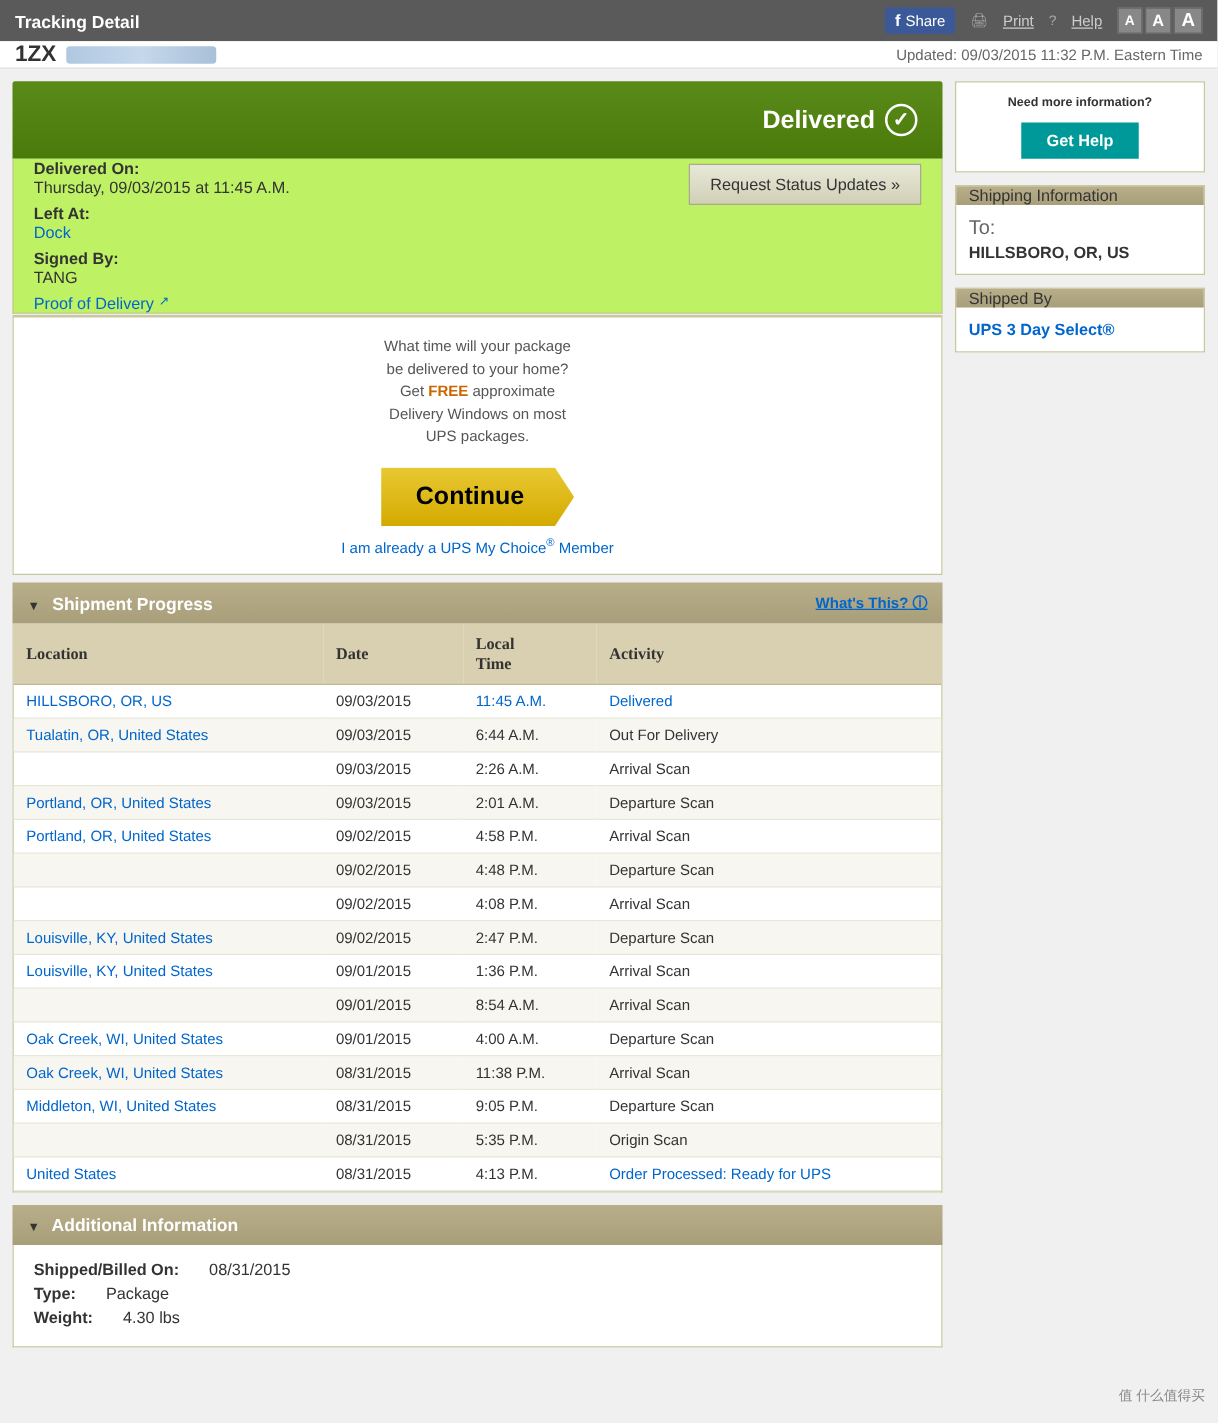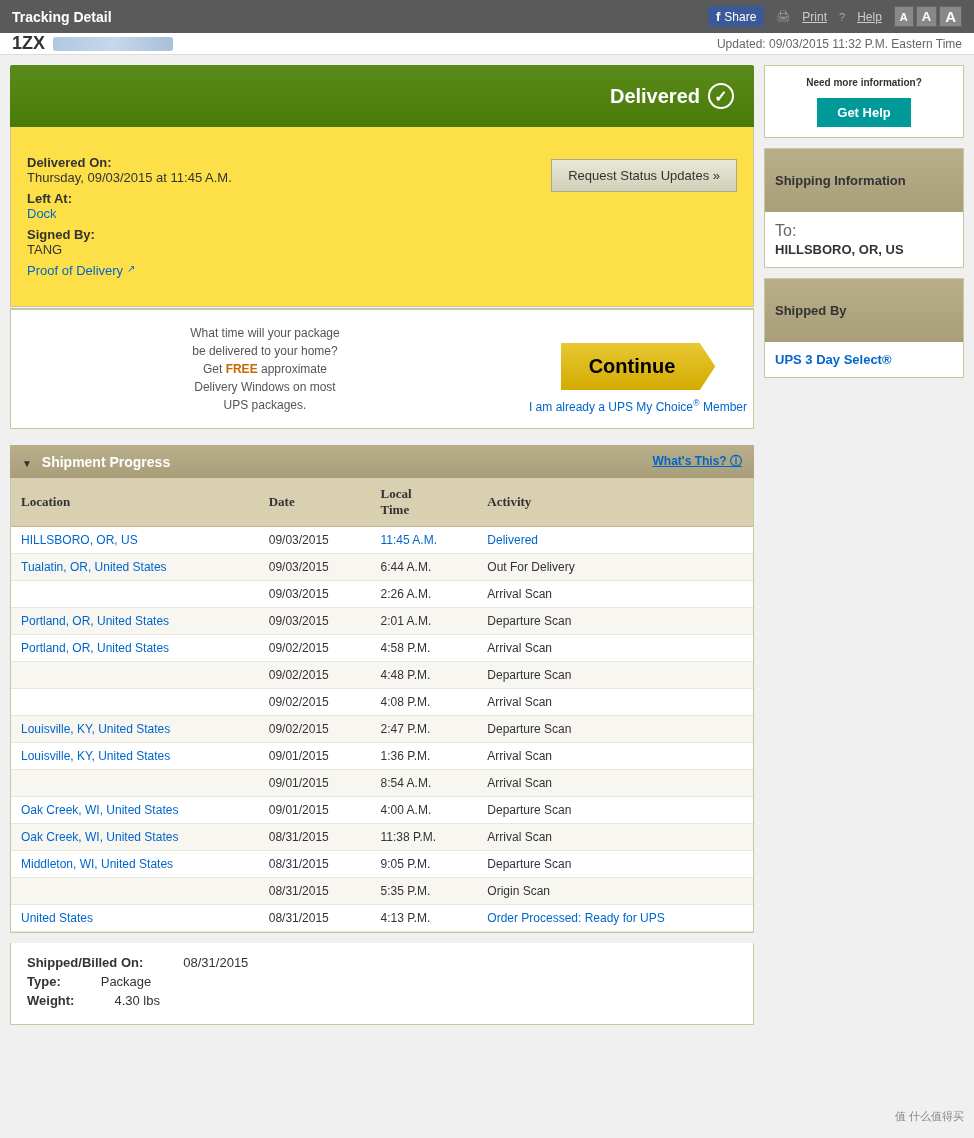--- a/index.html
+++ b/index.html
@@ -67,24 +67,24 @@
     .check-circle {
       display: inline-flex; align-items: center; justify-content: center;
       width: 26px; height: 26px;
       border: 2px solid white;
       border-radius: 50%;
       font-size: 16px;
     }
 
     
     .delivery-info-section {
-      background: #fde047;
+      background: #bef264;
       border: 1px solid #c8c8a0;
       border-top: none;
-      padding: 28px 16px;
+      padding: 0 16px;
     }
     .delivery-info-top {
       display: flex;
       justify-content: space-between;
       align-items: flex-start;
     }
     .delivery-details { flex: 1; }
     .delivery-label { font-weight: bold; font-size: 13px; }
     .delivery-value { font-size: 13px; margin-bottom: 6px; }
     .dock-link { color: #0066cc; text-decoration: none; }
@@ -99,25 +99,26 @@
       cursor: pointer;
       color: #333;
       white-space: nowrap;
     }
 
     
     .myc-promo {
       background: white;
       border: 1px solid #c8c8a0;
       border-top: 2px solid #c8c8a0;
-      padding: 14px 6px;
+      padding: 14px 16px;
       display: flex;
-      align-items: flex-end;
+      align-items: center;
       gap: 16px;
       margin-top: 1px;
+      flex-direction: column;
     }
     .promo-text { font-size: 12px; color: #555; text-align: center; line-height: 1.5; flex: 1; }
     .free-text { color: #cc6600; font-weight: bold; }
     .continue-btn-wrap { display: flex; flex-direction: column; align-items: center; gap: 8px; }
     .continue-btn {
       background: linear-gradient(180deg, #e8c832 0%, #d4aa00 100%);
       border: none;
       padding: 12px 28px;
       font-size: 20px;
       font-weight: bold;
@@ -133,21 +134,21 @@
     
     .section-header {
       background: linear-gradient(180deg, #b8ae8a 0%, #a89e7a 100%);
       color: white;
       padding: 8px 12px;
       font-weight: bold;
       font-size: 14px;
       display: flex;
       align-items: center;
       justify-content: space-between;
-      margin-top: 16px;
+      margin-top: 6px;
       text-align: right;
     }
     .section-toggle { color: #333; font-size: 10px; margin-right: 6px; }
     .whats-this { color: #0066cc; font-size: 12px; text-decoration: underline; cursor: pointer; }
 
     
     .progress-section {
       background: white;
       border: 1px solid #c8c8a0;
       border-top: none;
@@ -174,34 +175,34 @@
     .time-link { color: #0066cc; text-decoration: none; }
     .activity-blue { color: #0066cc; }
 
     
     .additional-section {
       background: white;
       border: 1px solid #c8c8a0;
       border-top: none;
       padding: 12px 16px;
     }
-    .info-row { display: flex; gap: 40px; margin-bottom: 4px; }
+    .info-row { display: flex; gap: 24px; margin-bottom: 4px; }
     .info-label { font-weight: bold; font-size: 13px; white-space: nowrap; }
     .info-value { font-size: 13px; }
 
     
     .sidebar-box {
       background: white;
       border: 1px solid #c8c8a0;
       margin-bottom: 10px;
     }
     .sidebar-header {
       background: linear-gradient(180deg, #b8ae8a 0%, #a89e7a 100%);
-      padding: 24px 10px;
-      font-weight: bold;
+      padding: 0 10px;
+      font-weight: normal;
       font-size: 13px;
       color: #333;
     }
     .sidebar-body { padding: 10px; }
     .need-more-header { text-align: center; font-weight: bold; font-size: 10px; color: #333; line-height: 1.4; margin-bottom: 8px; }
     .get-help-btn {
       background: #009999;
       color: white;
       border: none;
       padding: 7px 20px;
@@ -402,20 +403,26 @@
             <tr>
               <td><a class="location-link">United States</a></td>
               <td>08/31/2015</td>
               <td>4:13 P.M.</td>
               <td class="activity-blue">Order Processed: Ready for UPS</td>
             </tr>
           </tbody>
       </table>
     </div>
 
+    <div class="section-header">
+      <div>
+        <span class="section-toggle">▼</span>
+        <span>Additional Information</span>
+      </div>
+    </div>
     <div class="additional-section">
       <div id="additional-fields">
           <div class="info-row">
             <span class="info-label">Shipped/Billed On:</span>
             <span class="info-value">08/31/2015</span>
           </div>
           <div class="info-row">
             <span class="info-label">Type:</span>
             <span class="info-value">Package</span>
           </div>

